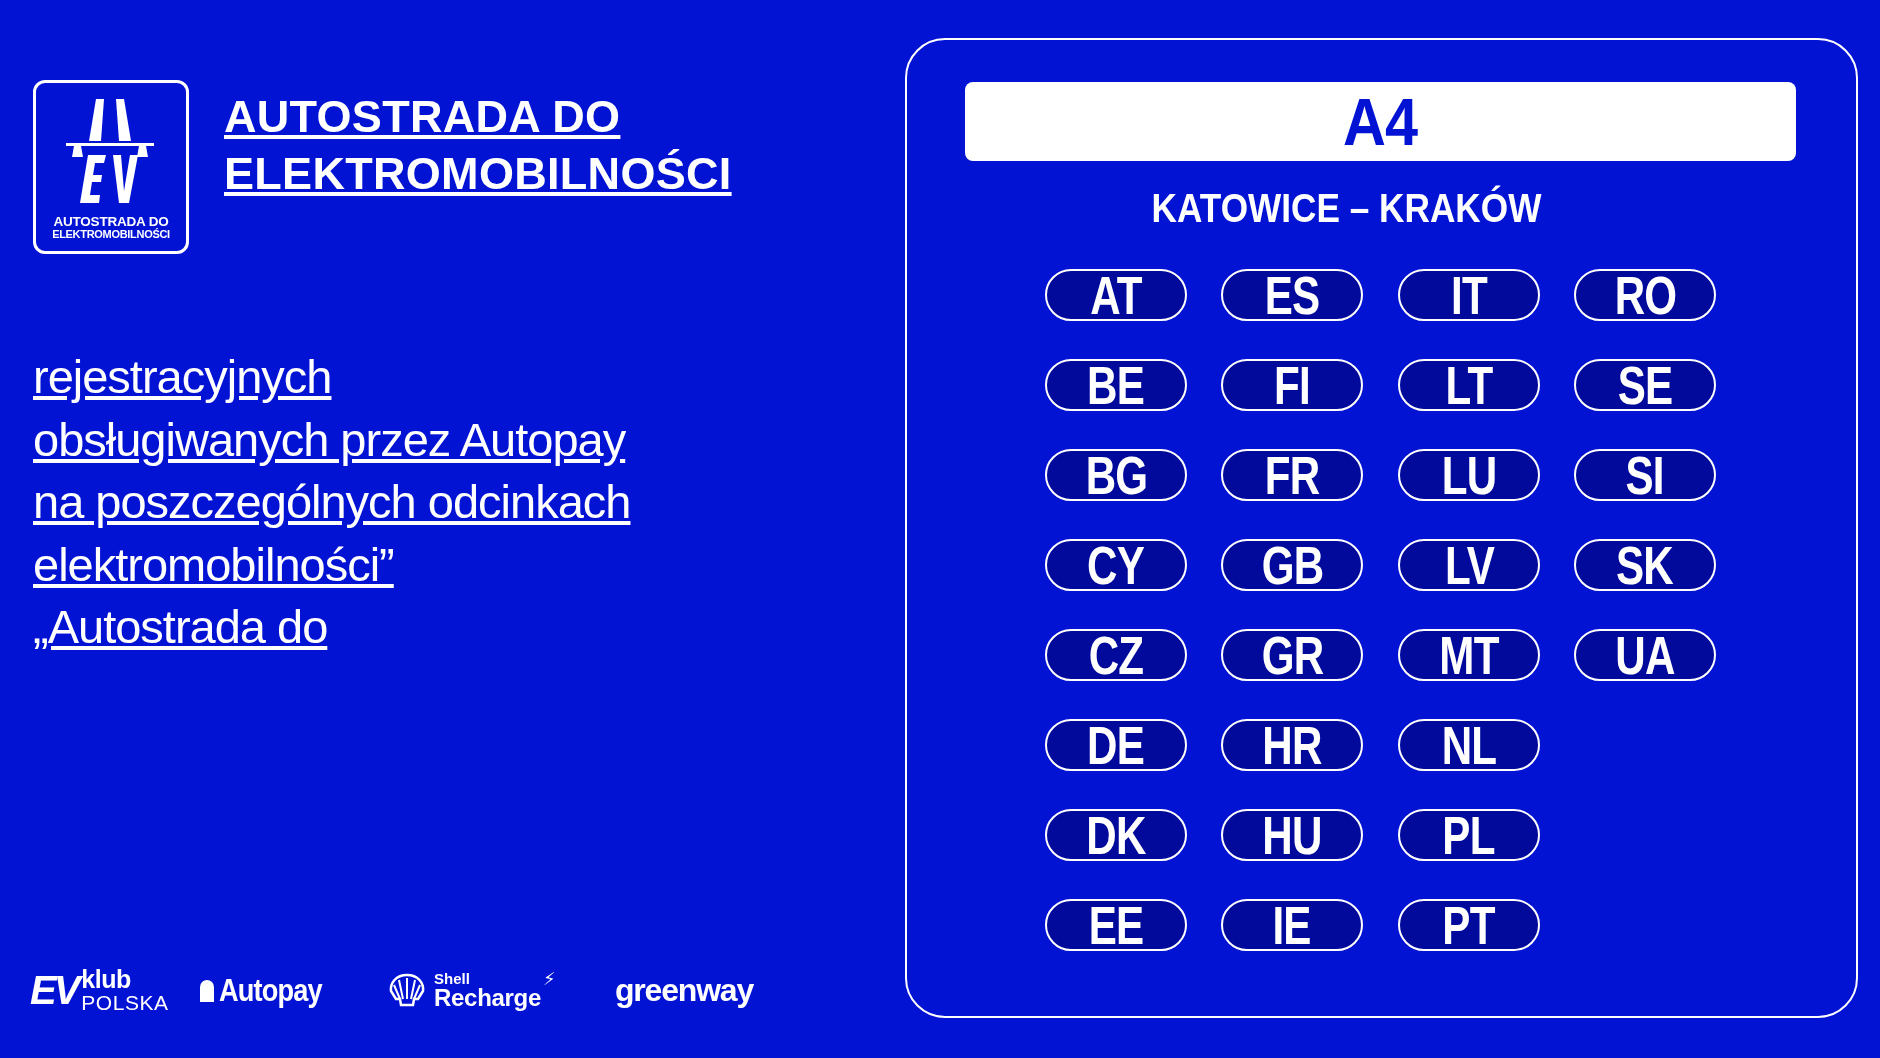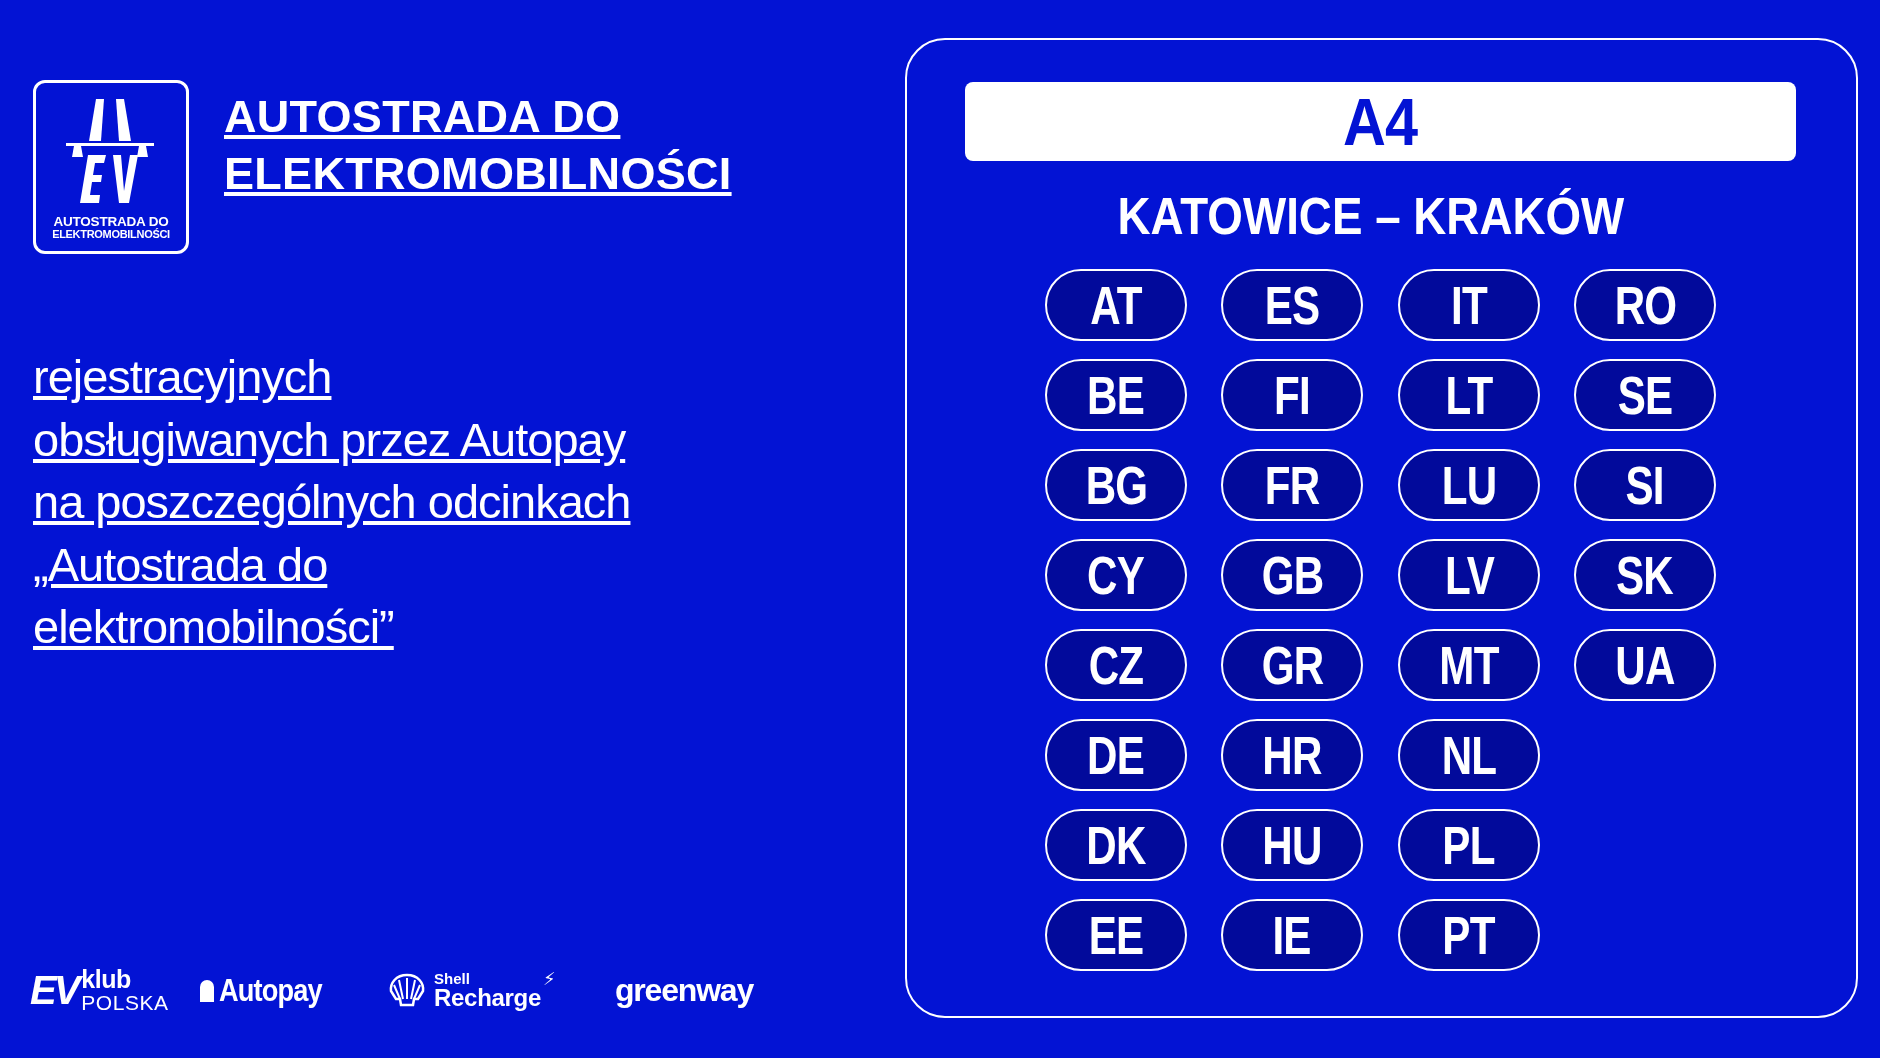--- a/index.html
+++ b/index.html
@@ -65,27 +65,27 @@
   .road-bar {
     left:965px; top:82px; width:831px; height:79px;
     background:#ffffff; border-radius:8px;
     display:flex; align-items:center; justify-content:center;
   }
   .road-code {
     color:#0313D4; font-weight:bold; font-size:66px; letter-spacing:-1px;
     transform:scaleX(0.9); display:inline-block;
   }
   .route {
-    left:894px; width:953px; top:186px; text-align:center;
-    font-weight:bold; font-size:52px; letter-spacing:0px;
+    left:870px; width:953px; top:186px; text-align:center;
+    font-weight:bold; font-size:40px; letter-spacing:0px;
   }
   .route span { display:inline-block; transform:scaleX(0.88); }
 
   .pill {
-    position:absolute; width:142px; height:72px; box-sizing:border-box;
+    position:absolute; width:142px; height:52px; box-sizing:border-box;
     background:#020A9B; border:2px solid #ffffff; border-radius:36px;
     display:flex; align-items:center; justify-content:center;
   }
   .pill span {
     font-weight:bold; font-size:54px; letter-spacing:-1px;
     display:inline-block; transform:scaleX(0.78); line-height:1;
   }
 </style>
 </head>
 <body>
@@ -112,22 +112,22 @@
 
 <div class="abs title">
   <div>AUTOSTRADA DO</div>
   <div>ELEKTROMOBILNOŚCI</div>
 </div>
 
 <div class="abs desc">
   <div>rejestracyjnych</div>
   <div>obsługiwanych przez Autopay</div>
   <div>na poszczególnych odcinkach</div>
+  <div>elektromobilności”</div>
   <div>„Autostrada do</div>
-  <div>elektromobilności”</div>
 </div>
 
 <div class="abs partners">
   <div class="partner ev-klub">
     <span class="ev-mark">EV</span>
     <span class="klub-txt">
       <span class="k1">klub</span>
       <span class="k2">POLSKA</span>
     </span>
   </div>

